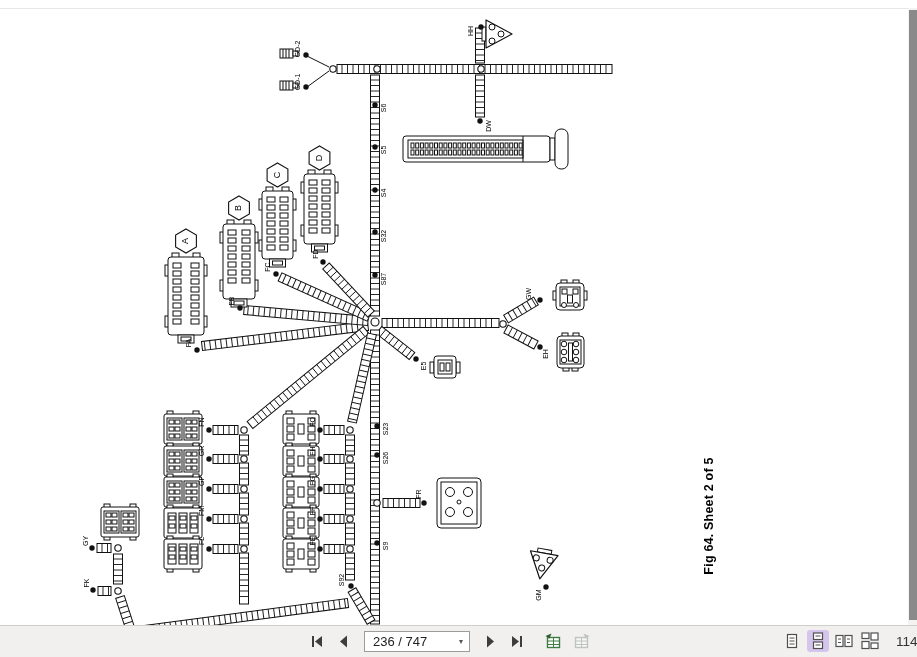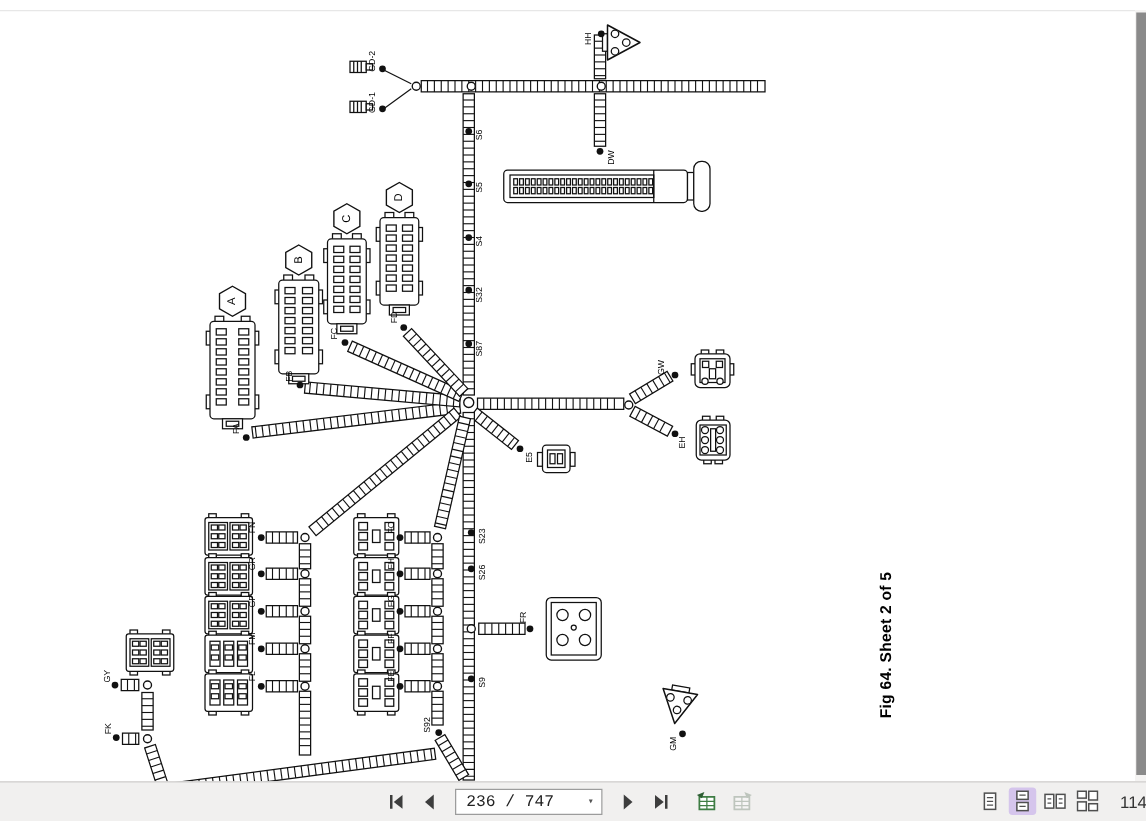--- a/index.html
+++ b/index.html
@@ -10,23 +10,23 @@
   .caption{position:absolute;left:649px;top:509px;width:120px;height:14px;
            transform:rotate(-90deg);font-weight:bold;font-size:12.5px;text-align:center;
            color:#000;letter-spacing:.2px;white-space:nowrap;}
   .hairline{position:absolute;left:0;top:8px;width:908px;height:1px;background:#e7e7e7;}
   .scrollbar{position:absolute;right:0;top:8px;width:9px;height:617px;background:#f4f3f2;}
   .scrollbar .thumb{position:absolute;left:0.5px;top:2px;width:8px;height:610px;background:#8a8a8a;}
   .toolbar{position:absolute;left:0;top:625px;width:917px;height:32px;background:#f1f0ef;
            border-top:1px solid #cfcecd;box-sizing:border-box;}
   .nav-group{position:absolute;left:306px;top:4px;display:flex;align-items:center;gap:5px;}
   .tb-btn{width:22px;height:22px;display:flex;align-items:center;justify-content:center;cursor:pointer;}
-  .pagebox{width:118px;height:21px;background:#fff;border:1px solid #9c9c9c;box-sizing:border-box;
+  .pagebox{width:106px;height:21px;background:#fff;border:1px solid #9c9c9c;box-sizing:border-box;
            display:flex;align-items:center;justify-content:space-between;padding:0 6px 0 8px;
-           font-size:13px;color:#222;margin:0 4px;font-family:Liberation Mono, monospace;}
+           font-size:13px;color:#222;margin:0 4px;}
   .pagebox .caret{font-size:8px;color:#555;}
   .right-group{position:absolute;left:781px;top:4px;display:flex;align-items:center;gap:4px;}
   .mode-btn{width:22px;height:22px;display:flex;align-items:center;justify-content:center;
             border-radius:3px;cursor:pointer;}
   .mode-btn.active{background:#d5c5ec;}
   .zoomtxt{font-size:13.5px;color:#333;margin-left:11px;width:26px;overflow:hidden;white-space:nowrap;}
   .greens{display:flex;gap:6px;margin-left:9px;}
 </style>
 </head>
 <body>

